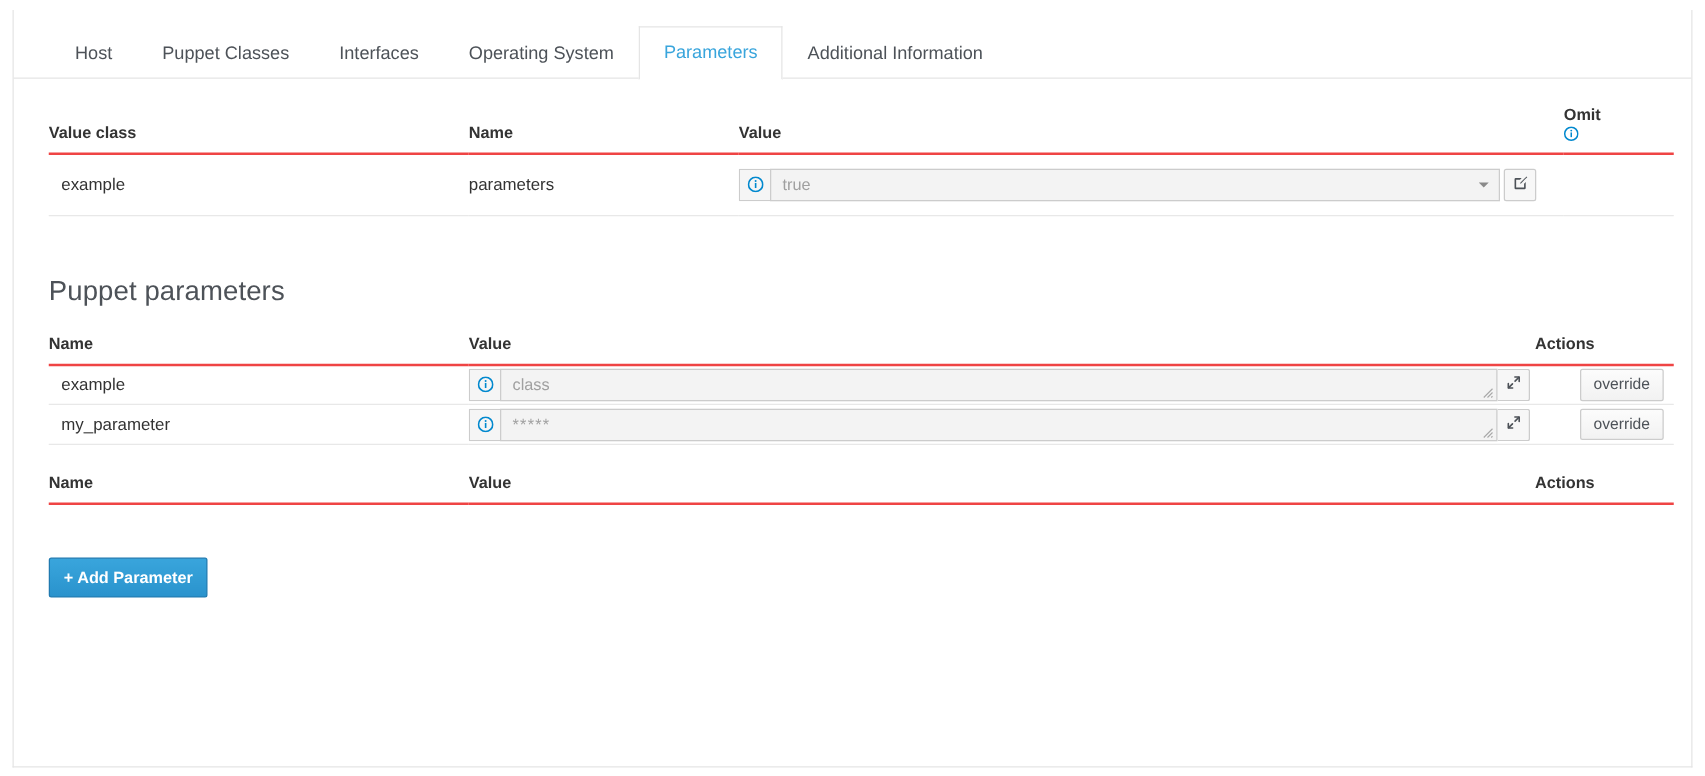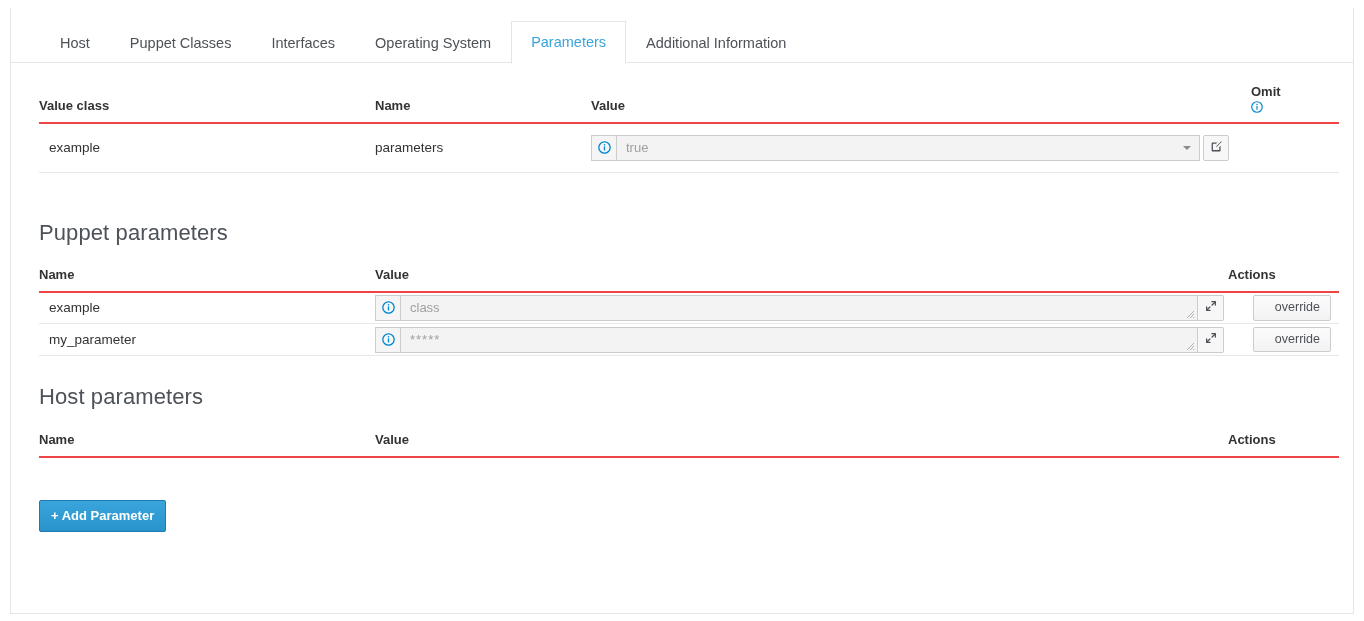--- a/index.html
+++ b/index.html
@@ -194,21 +194,21 @@
   }
   .btn-primary {
     border: 1px solid #207ab0;
     background-color: #2fa4db;
     background-image: linear-gradient(to bottom, #39a5dc 0%, #2a93cd 100%);
     color: #ffffff;
     margin-top: 32px;
   }
   .btn-override {
     font-size: 12.5px;
-    padding: 5px 10px 6px 21px;
+    padding: 5px 10px 6px 10px;
   }
   .btn-add {
     font-size: 13px;
     font-weight: bold;
     padding: 8px 11px 9px 11px;
   }
   .info-i { display: block; }
 </style>
 </head>
 <body>
@@ -371,21 +371,20 @@
               </div>
             </div>
           </td>
           <td class="right" style="padding-right:8px;">
             <span class="btn btn-override">override</span>
           </td>
         </tr>
       </tbody>
     </table>
 
-    <h2 class="section-title" style="margin-top:28px;">Host parameters</h2>
 
     <table class="ptable" style="margin-top:22px;">
       <colgroup>
         <col style="width:336px;">
         <col style="width:853px;">
         <col style="width:111px;">
       </colgroup>
       <thead>
         <tr>
           <th>Name</th>

